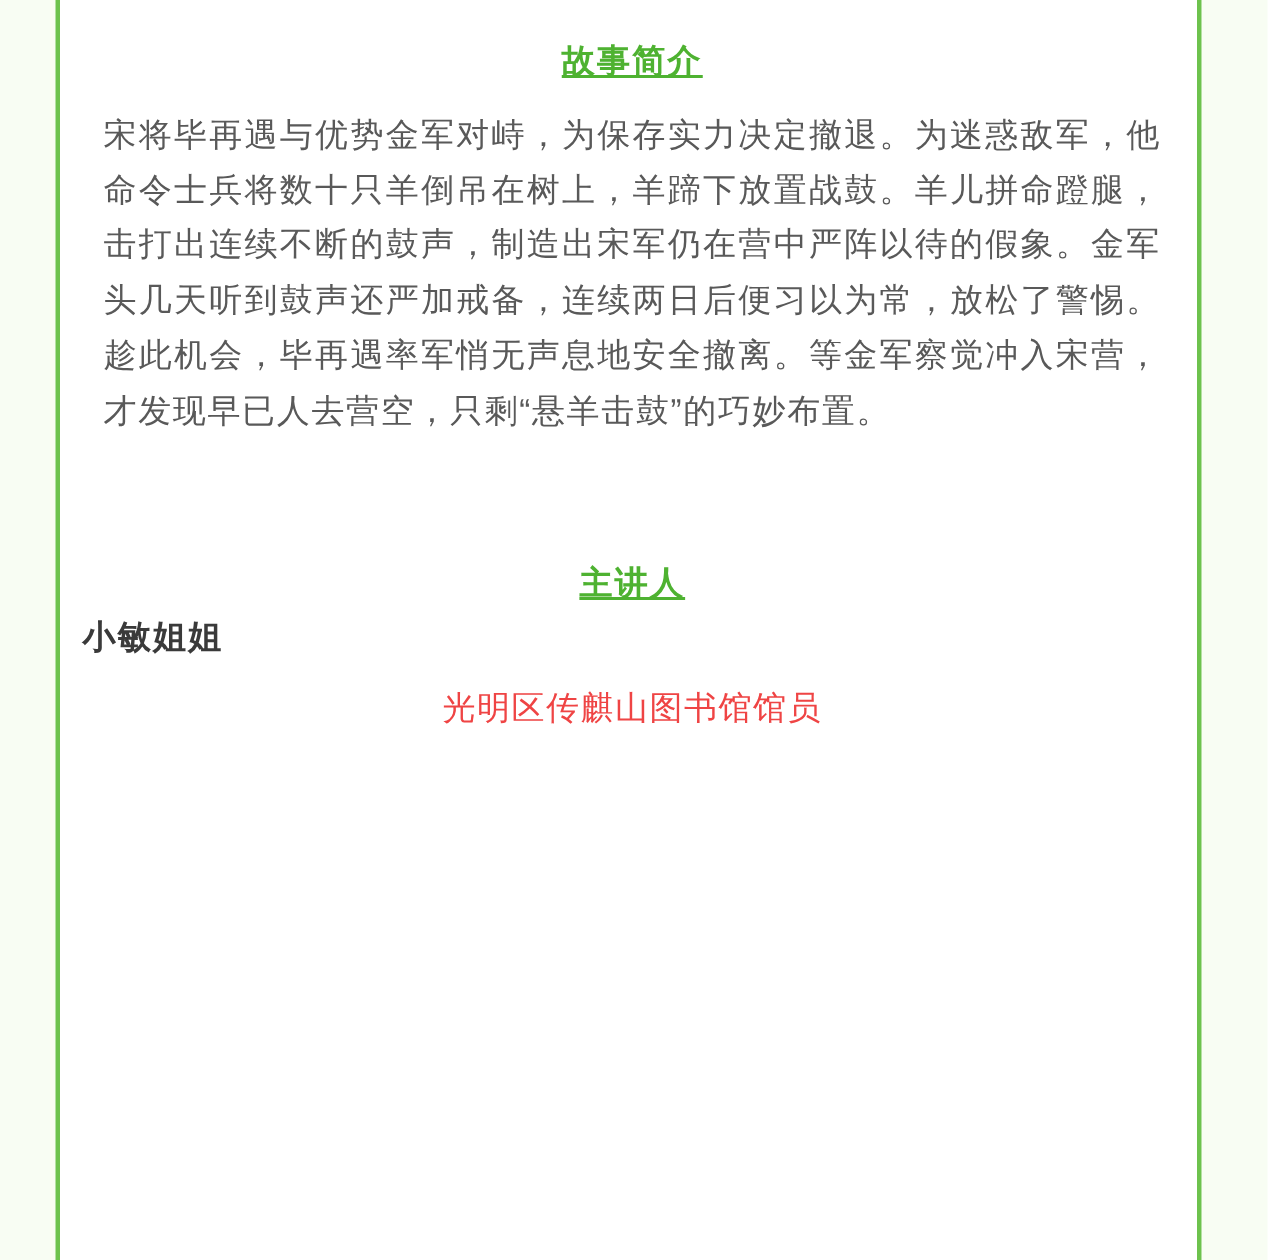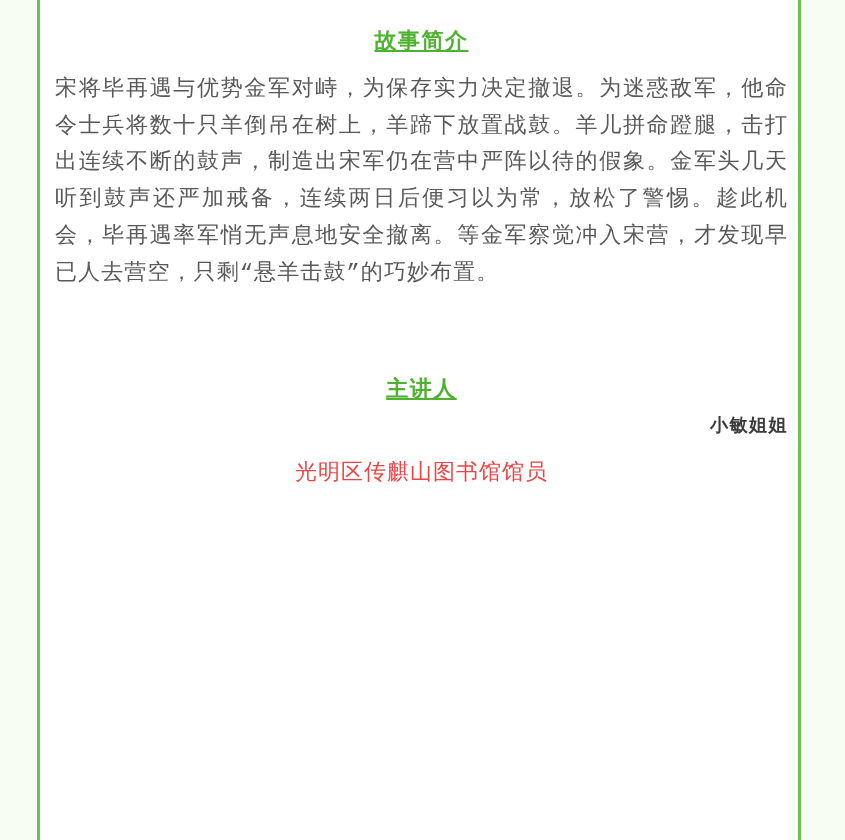--- a/index.html
+++ b/index.html
@@ -27,37 +27,36 @@
     margin: 0;
     text-align: center;
     font-size: 22px;
     line-height: 26px;
     font-weight: bold;
     color: #4eb231;
     letter-spacing: 1.5px;
     text-decoration: underline;
   }
   .body-para {
-    margin: 0;
+    margin: 14px;
     font-size: 22px;
     line-height: 36.7px;
     letter-spacing: 1.1px;
     color: #595959;
     text-align: justify;
     text-justify: inter-ideograph;
-    font-family: Liberation Mono, monospace;
   }
   .para-story   { margin-top: 18px; }
   .heading-reason { margin-top: 58px; }
   .para-reason  { margin-top: 25px; }
   .heading-speaker { margin-top: 84px; }
   .speaker-name {
     margin: 10px 0 0 0;
-    text-align: right;
-    font-size: 18px;
+    text-align: left;
+    font-size: 22px;
     line-height: 26px;
     font-weight: bold;
     color: #3a3a3a;
     letter-spacing: 1.5px;
   }
   .speaker-title {
     margin: 21px 0 0 0;
     text-align: center;
     font-size: 22px;
     line-height: 26px;

